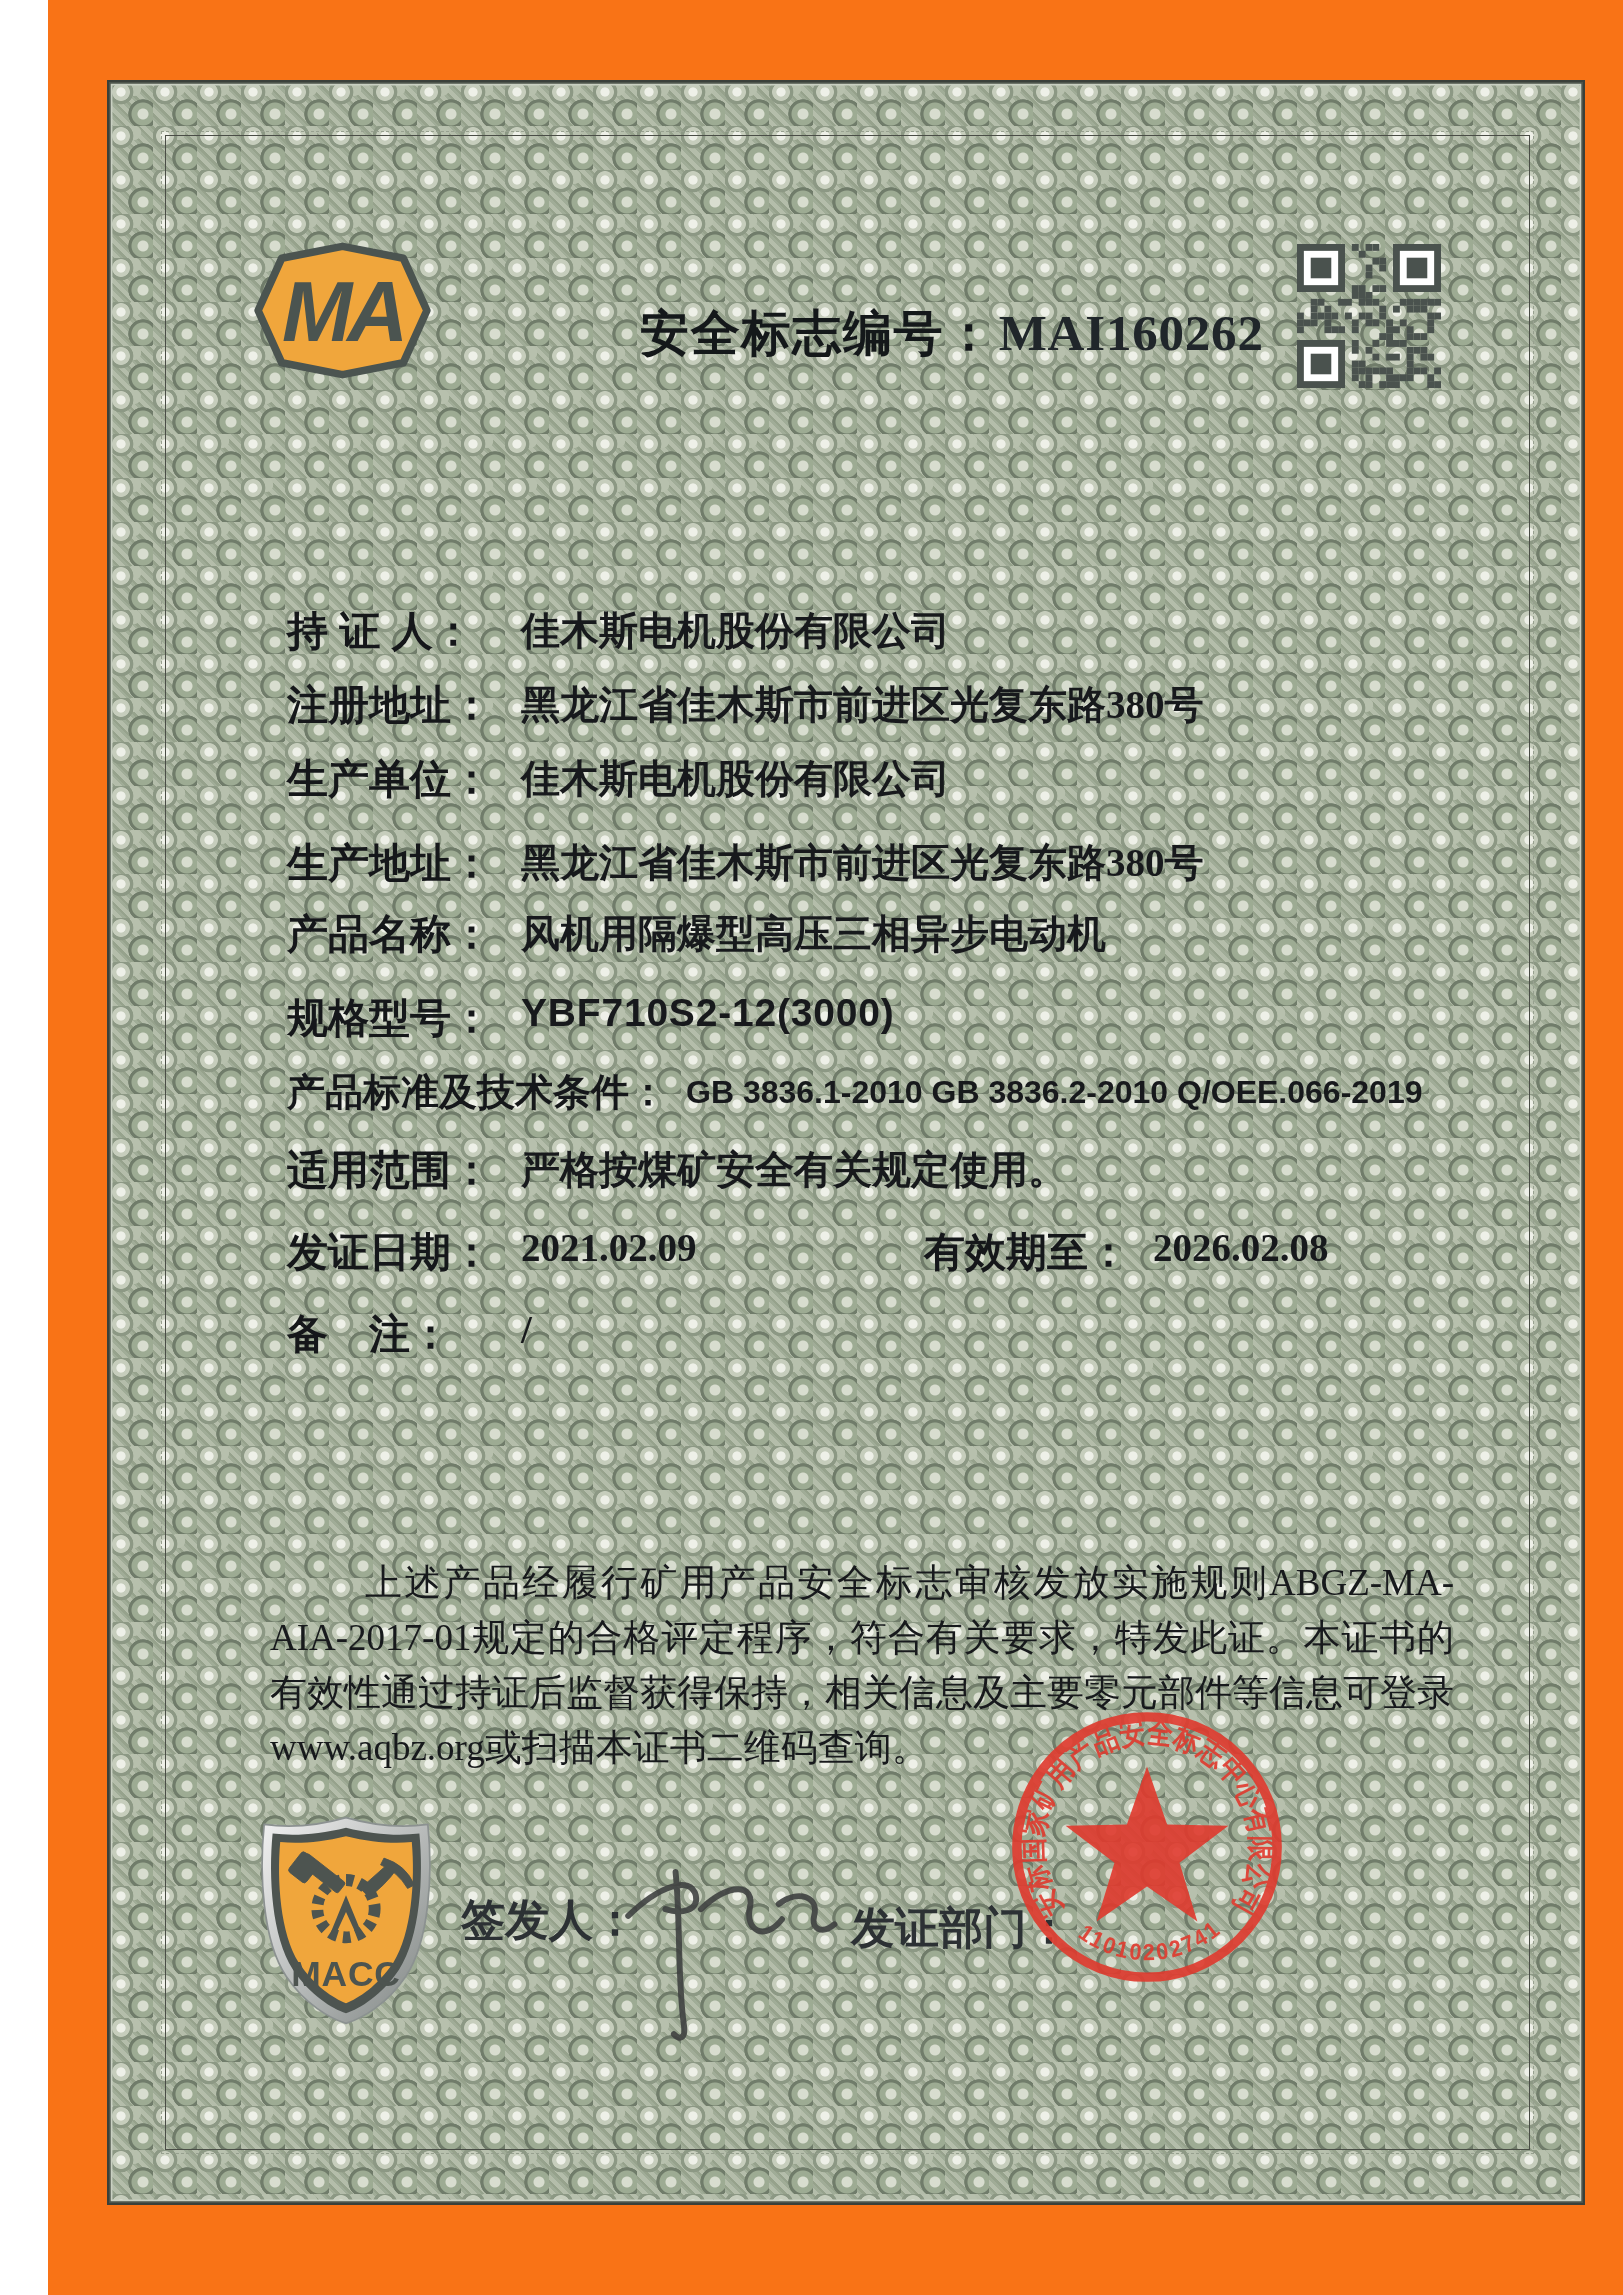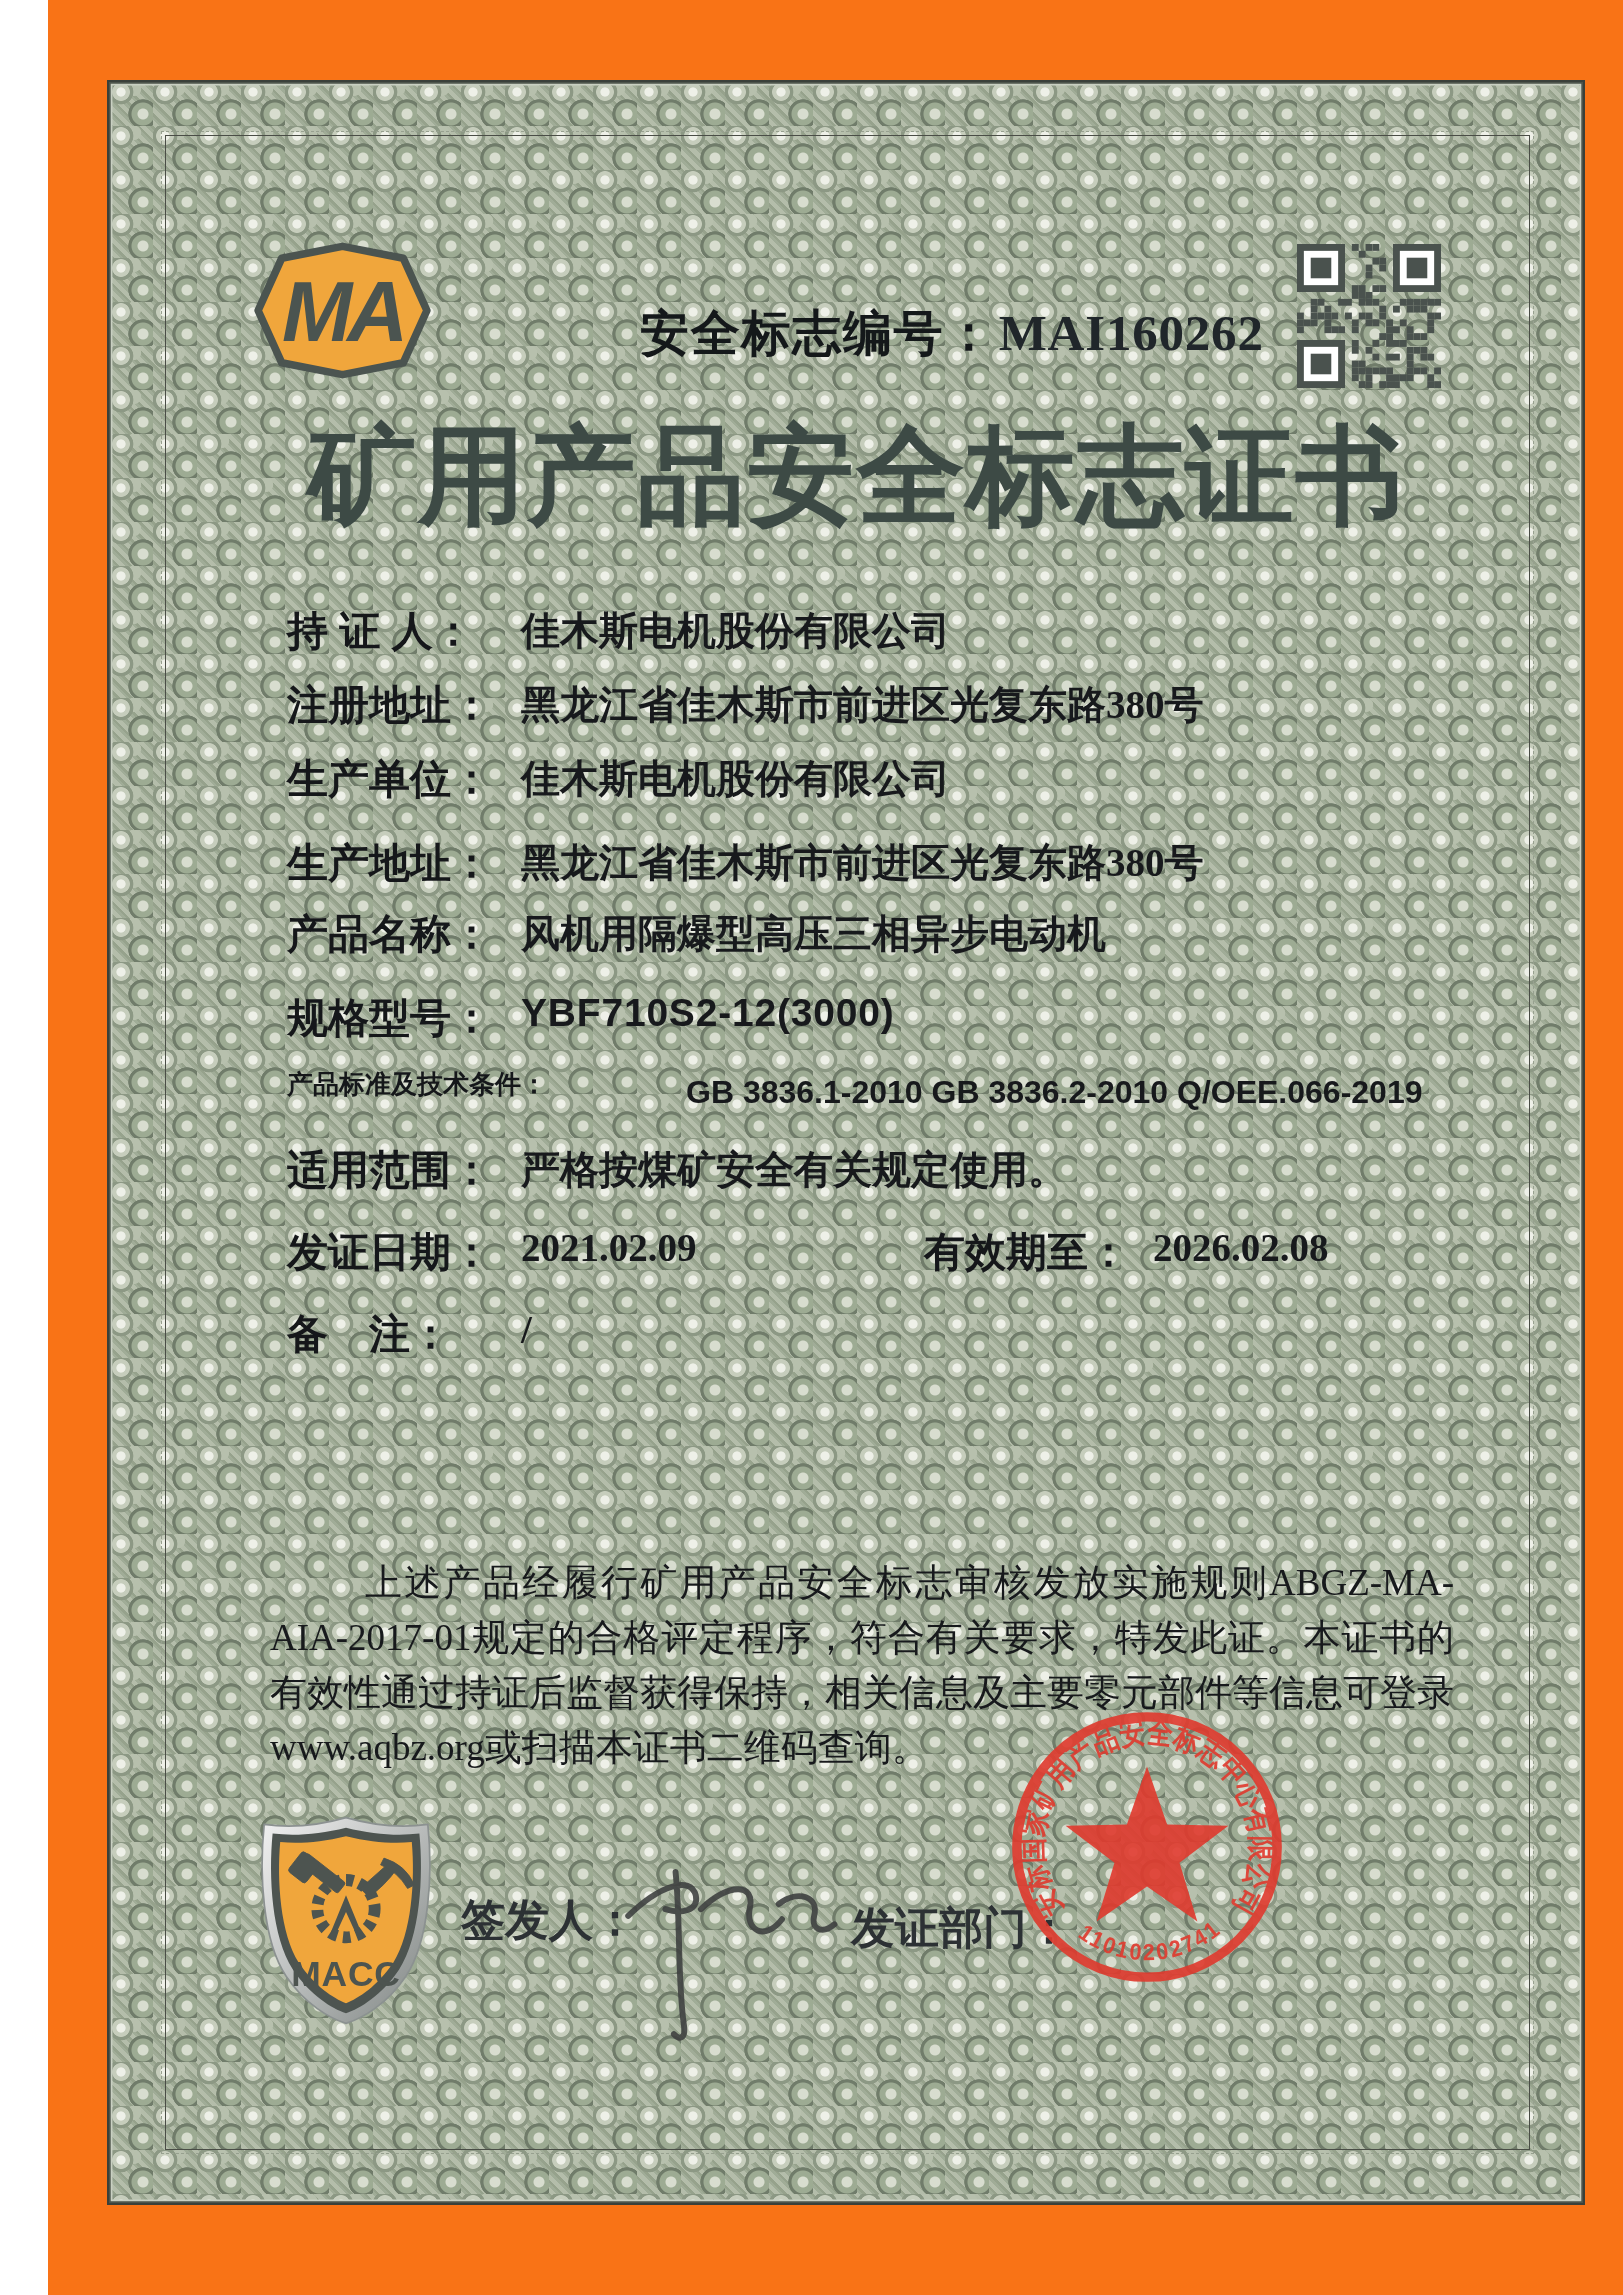--- a/index.html
+++ b/index.html
@@ -28,21 +28,21 @@
   .mark-number{font-family:"Liberation Serif",serif;font-weight:bold;font-size:51px;color:#20262a;letter-spacing:0.8px;}
 
   .title{left:127px;right:127px;top:404px;text-align:center;
     font-family:"Liberation Serif",serif;font-weight:bold;font-size:108px;
     color:#3d4a45;letter-spacing:1.7px;white-space:nowrap;}
 
   .lbl{position:absolute;left:239px;font-weight:bold;font-size:41px;color:#15171a;white-space:nowrap;}
   .val{position:absolute;left:473px;font-family:"Liberation Serif",serif;font-weight:600;font-size:39px;color:#17191c;white-space:nowrap;}
   .y0{top:604px}.y1{top:678px}.y2{top:752px}.y3{top:836px}.y4{top:907px}
   .y5{top:991px}.y6{top:1067px}.y7{top:1143px}.y8{top:1225px}.y9{top:1307px}
-  .lbl.long{font-size:26px;letter-spacing:0;text-align:center;}
+  .lbl.long{font-size:38px;letter-spacing:0;text-align:center;}
   .val.mono{font-family:"Liberation Sans",sans-serif;font-weight:bold;font-size:39px;letter-spacing:0.8px;}
   .val.standards{left:638px;font-family:"Liberation Sans",sans-serif;font-weight:bold;font-size:32px;top:1074px;letter-spacing:0;}
   .lbl2{position:absolute;left:876px;font-weight:bold;font-size:41px;color:#15171a;white-space:nowrap;}
   .val2{position:absolute;left:1105px;font-family:"Liberation Serif",serif;font-weight:600;font-size:39px;color:#17191c;white-space:nowrap;}
 
   .statement{left:222px;top:1518px;width:1184px;
     font-family:"Liberation Serif",serif;font-size:37px;line-height:55px;
     color:#17191c;text-align:justify;text-indent:95px;}
 
   .macc{left:201px;top:1814px;width:194px;height:213px;}
@@ -189,21 +189,20 @@
       <rect x="152" y="152" width="8" height="8" fill="#4A524E"></rect>
       <rect x="72" y="160" width="8" height="8" fill="#4A524E"></rect>
       <rect x="80" y="160" width="8" height="8" fill="#4A524E"></rect>
       <rect x="96" y="160" width="8" height="8" fill="#4A524E"></rect>
       <rect x="104" y="160" width="8" height="8" fill="#4A524E"></rect>
       <rect x="112" y="160" width="8" height="8" fill="#4A524E"></rect>
       <rect x="152" y="160" width="8" height="8" fill="#4A524E"></rect>
       <rect x="160" y="160" width="8" height="8" fill="#4A524E"></rect>
     </svg>
 
-  <div class="abs title">矿用产品安全标志证书</div>
 
   <span class="lbl y0">持 证 人：</span>
   <span class="val y0">佳木斯电机股份有限公司</span>
   <span class="lbl y1">注册地址：</span>
   <span class="val y1">黑龙江省佳木斯市前进区光复东路380号</span>
   <span class="lbl y2">生产单位：</span>
   <span class="val y2">佳木斯电机股份有限公司</span>
   <span class="lbl y3">生产地址：</span>
   <span class="val y3">黑龙江省佳木斯市前进区光复东路380号</span>
   <span class="lbl y4">产品名称：</span>

